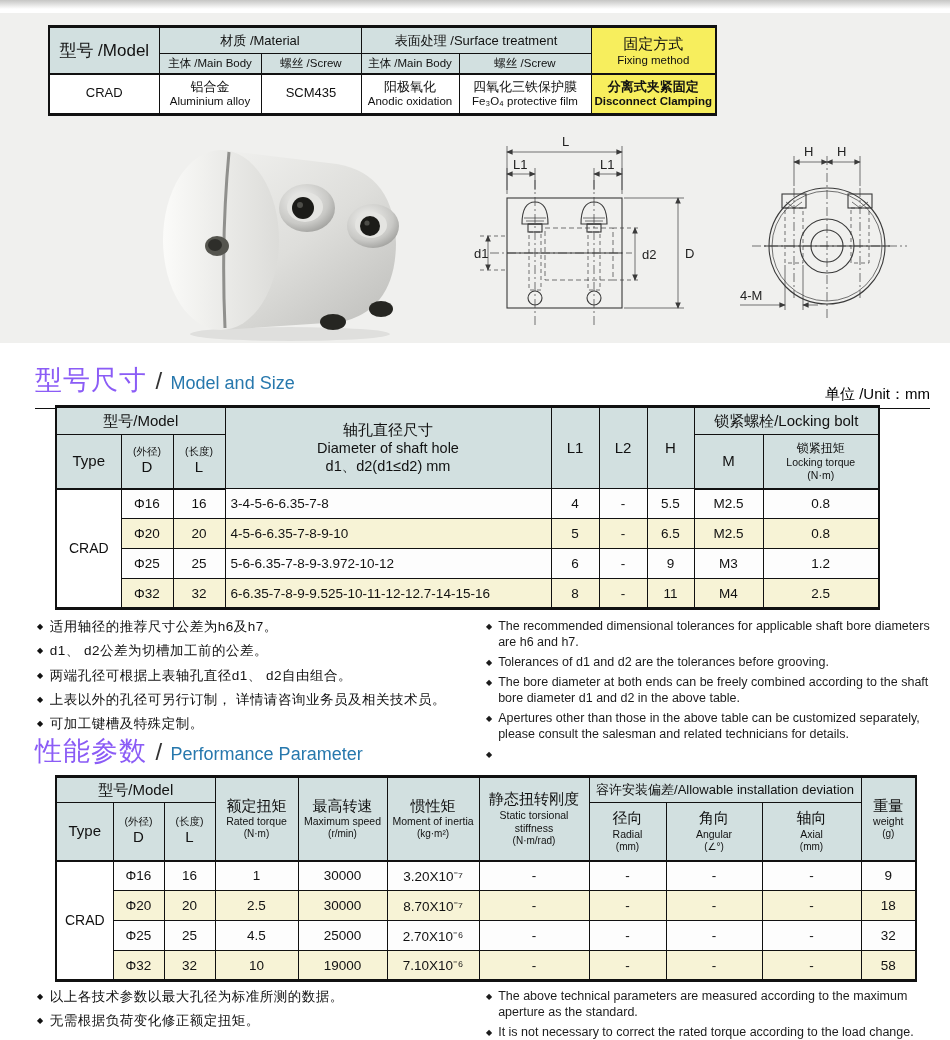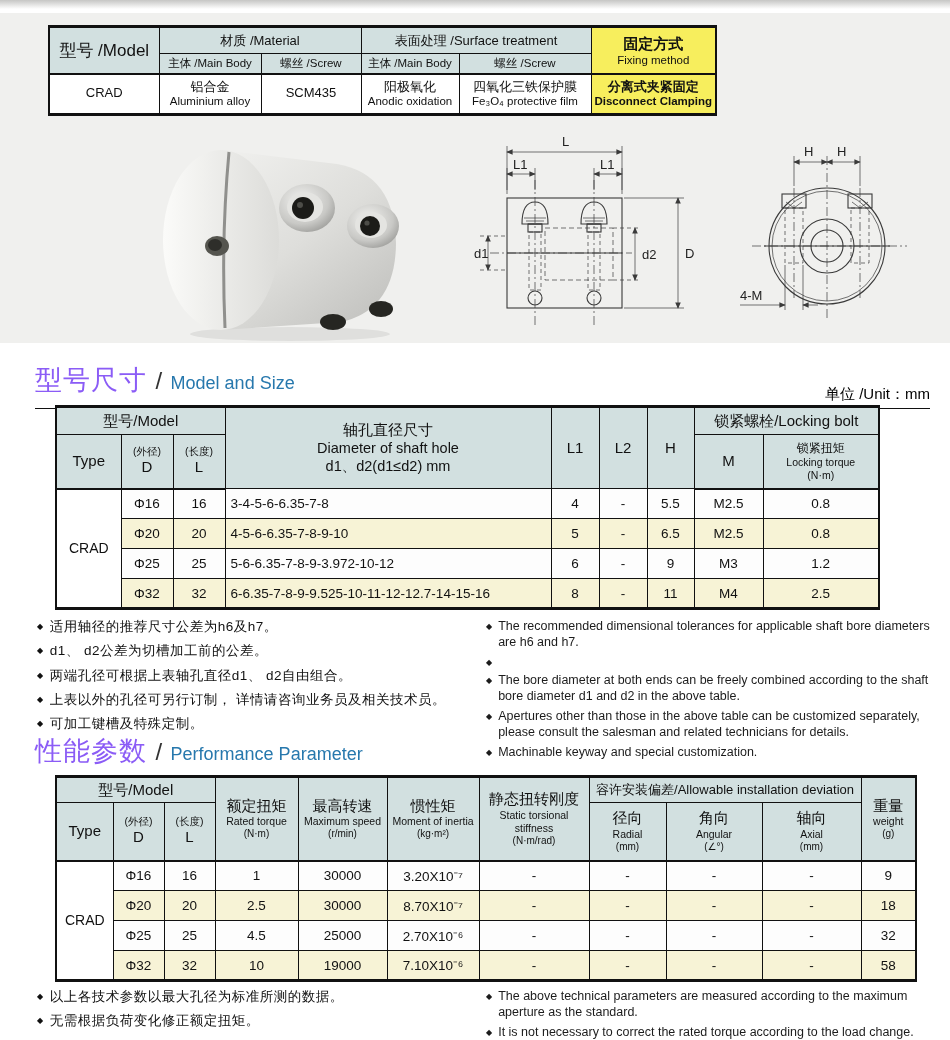--- a/index.html
+++ b/index.html
@@ -18,21 +18,21 @@
   .hdr-bg{background:#d2e0e0;}
   .yellow{background:#f7ee5d;}
   .cream{background:#f7f3d6;}
   .white{background:#fdfdfd;}
 
   
   .spec{position:absolute;left:28px;top:25px;width:667px;font-size:13px;}
   .spec th{background:#d2e0e0;}
   .spec .model-th{font-size:17px;}
   .spec .sub-th{font-size:11.5px;}
-  .spec .fx1{font-size:15px;font-weight:bold;}
+  .spec .fx1{font-size:15px;font-weight:normal;}
   .spec .fx2{font-size:11.5px;}
   .spec .drow td{border-top:2.5px solid #111;}
   .spec td .en{font-size:11.5px;}
   .spec td{background:#fff;font-size:13px;line-height:1.15;}
   .spec td.fix-td{background:#f7ee5d;font-weight:bold;}
   .spec td.fix-td .en{font-weight:bold;font-size:11.5px;}
 
   
   .photo{position:absolute;left:125px;top:128px;}
   .front-view{position:absolute;left:472px;top:128px;}
@@ -385,32 +385,32 @@
           <span>可加工键槽及特殊定制。</span>
         </div>
     </div>
     <div class="col-en">
       <div class="note">
           <span class="bullet">◆</span>
           <span>The recommended dimensional tolerances for applicable shaft bore diameters are h6 and h7.</span>
         </div>
       <div class="note">
           <span class="bullet">◆</span>
+          <span>Tolerances of d1 and d2 are the tolerances before grooving.</span>
         </div>
       <div class="note">
           <span class="bullet">◆</span>
           <span>The bore diameter at both ends can be freely combined according to the shaft bore diameter d1 and d2 in the above table.</span>
         </div>
       <div class="note">
           <span class="bullet">◆</span>
           <span>Apertures other than those in the above table can be customized separately, please consult the salesman and related technicians for details.</span>
         </div>
       <div class="note">
           <span class="bullet">◆</span>
-          <span>Machinable keyway and special customization.</span>
         </div>
     </div>
   </div>
 
   <div class="sect" style="top:733px;height:38px;">
     <span class="cn">性能参数</span>
     <span class="sl">/</span>
     <span class="en">Performance Parameter</span>
   </div>
 

